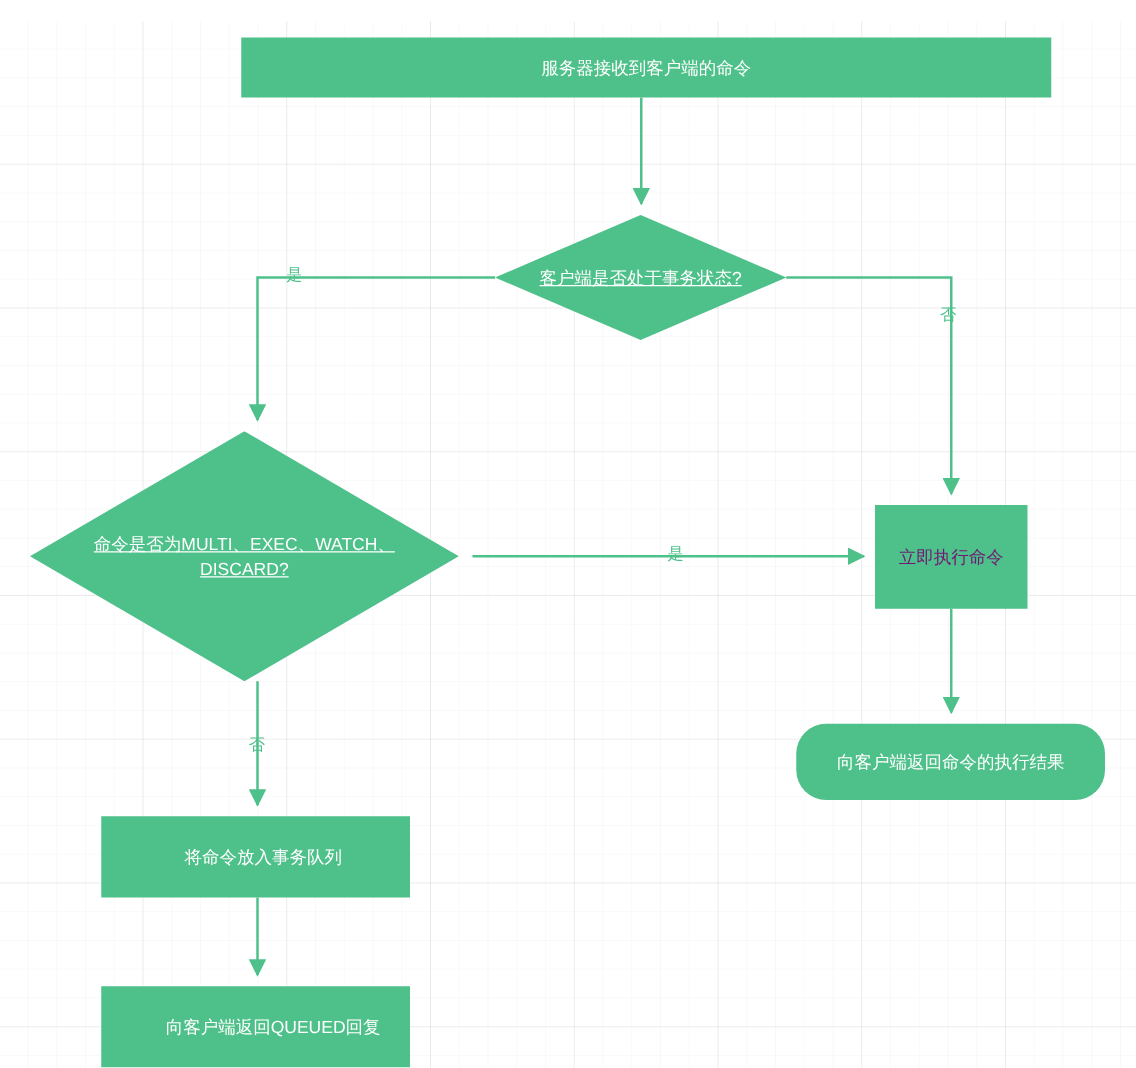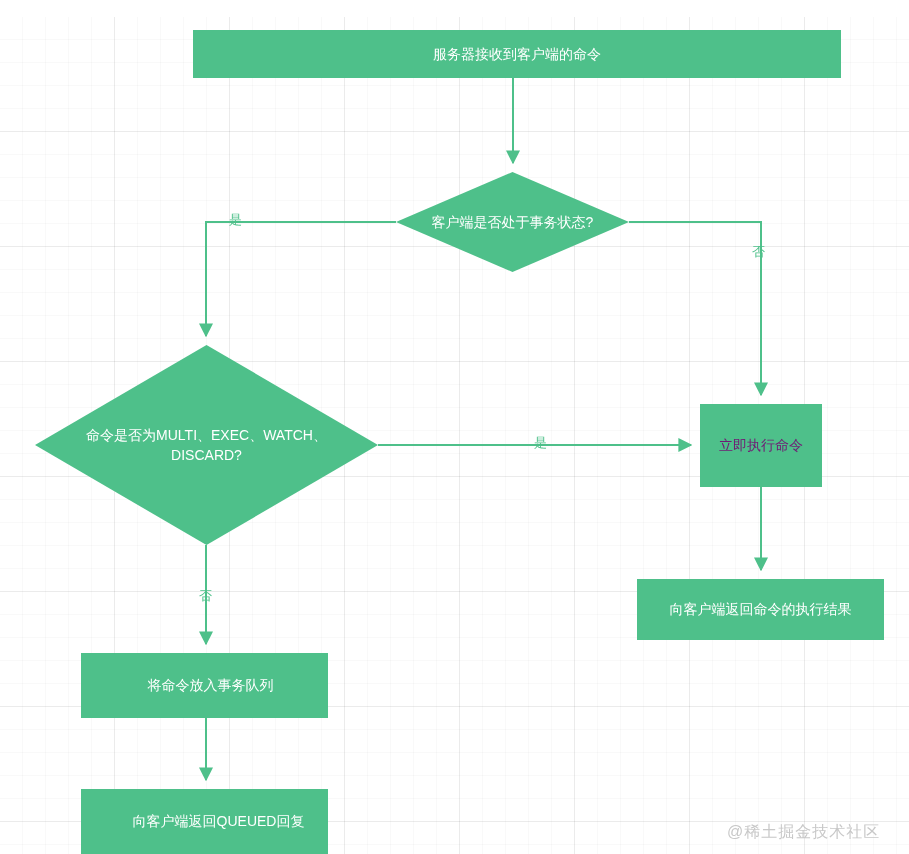--- a/index.html
+++ b/index.html
@@ -37,20 +37,21 @@
     padding:0 10px;
     white-space:pre-line;
   }
   .diamond-wrap{position:absolute;}
   .diamond-wrap svg{position:absolute;left:0;top:0;}
   .diamond-label{
     position:absolute;left:0;top:0;width:100%;height:100%;
     display:flex;align-items:center;justify-content:center;
     color:#ffffff;text-align:center;white-space:pre-line;
     line-height:1.45;
+    text-decoration:underline;
   }
   .edge-label{
     position:absolute;
     color:#4ec08a;
     font-size:13px;
     line-height:1;
     background:transparent;
     white-space:nowrap;
   }
   .watermark{
@@ -86,42 +87,41 @@
   <div id="node-layer">
       <div class="node rect" style="left: 193px; top: 13px; width: 648px; height: 48px; background: rgb(78, 192, 138); color: rgb(255, 255, 255); font-size: 14px;">
         <span class="node-text">服务器接收到客户端的命令</span>
       </div>
       <div class="diamond-wrap" style="left: 396px; top: 155px; width: 233px; height: 100px;">
         <svg width="233" height="100" viewBox="0 0 233 100">
           <polygon points="116.5,0 233,50 116.5,100 0,50" fill="#4ec08a"></polygon>
         </svg>
         <div class="diamond-label" style="font-size: 14px; color: rgb(255, 255, 255);">客户端是否处于事务状态?</div>
       </div>
-      <div class="diamond-wrap" style="left: 35px; top: 328px; width: 343px; height: 200px;">
+      <div class="diamond-wrap" style="left: 24px; top: 328px; width: 343px; height: 200px;">
         <svg width="343" height="200" viewBox="0 0 343 200">
           <polygon points="171.5,0 343,100 171.5,200 0,100" fill="#4ec08a"></polygon>
         </svg>
         <div class="diamond-label" style="font-size: 14px; color: rgb(255, 255, 255);">命令是否为MULTI、EXEC、WATCH、
 DISCARD?</div>
       </div>
       <div class="node rect" style="left: 700px; top: 387px; width: 122px; height: 83px; background: rgb(78, 192, 138); color: #701a75; font-size: 14px;">
         <span class="node-text">立即执行命令</span>
       </div>
-      <div class="node rect" style="left: 637px; top: 562px; width: 247px; height: 61px; background: rgb(78, 192, 138); color: rgb(255, 255, 255); font-size: 14px;">
+      <div class="node rect" style="left: 637px; top: 562px; width: 247px; height: 61px; background: rgb(78, 192, 138); color: rgb(255, 255, 255); font-size: 14px; border-radius: 24px;">
         <span class="node-text">向客户端返回命令的执行结果</span>
       </div>
       <div class="node rect" style="left: 81px; top: 636px; width: 247px; height: 65px; background: rgb(78, 192, 138); color: rgb(255, 255, 255); font-size: 14px; padding-left: 12px;">
         <span class="node-text">将命令放入事务队列</span>
       </div>
       <div class="node rect" style="left: 81px; top: 772px; width: 247px; height: 65px; background: rgb(78, 192, 138); color: rgb(255, 255, 255); font-size: 14px; padding-left: 28px;">
         <span class="node-text">向客户端返回QUEUED回复</span>
       </div>
     </div>
   <div id="label-layer">
       <div class="edge-label" style="left: 229px; top: 196px; color: rgb(78, 192, 138);">是</div>
       <div class="edge-label" style="left: 752px; top: 228px; color: rgb(78, 192, 138);">否</div>
       <div class="edge-label" style="left: 534px; top: 419px; color: rgb(78, 192, 138);">是</div>
       <div class="edge-label" style="left: 199px; top: 572px; color: rgb(78, 192, 138);">否</div>
     </div>
 
-  <div class="watermark" style="left: 727px; top: 805px; color: rgb(200, 200, 200);">@稀土掘金技术社区</div>
 
 </div>
 
 </body></html>

